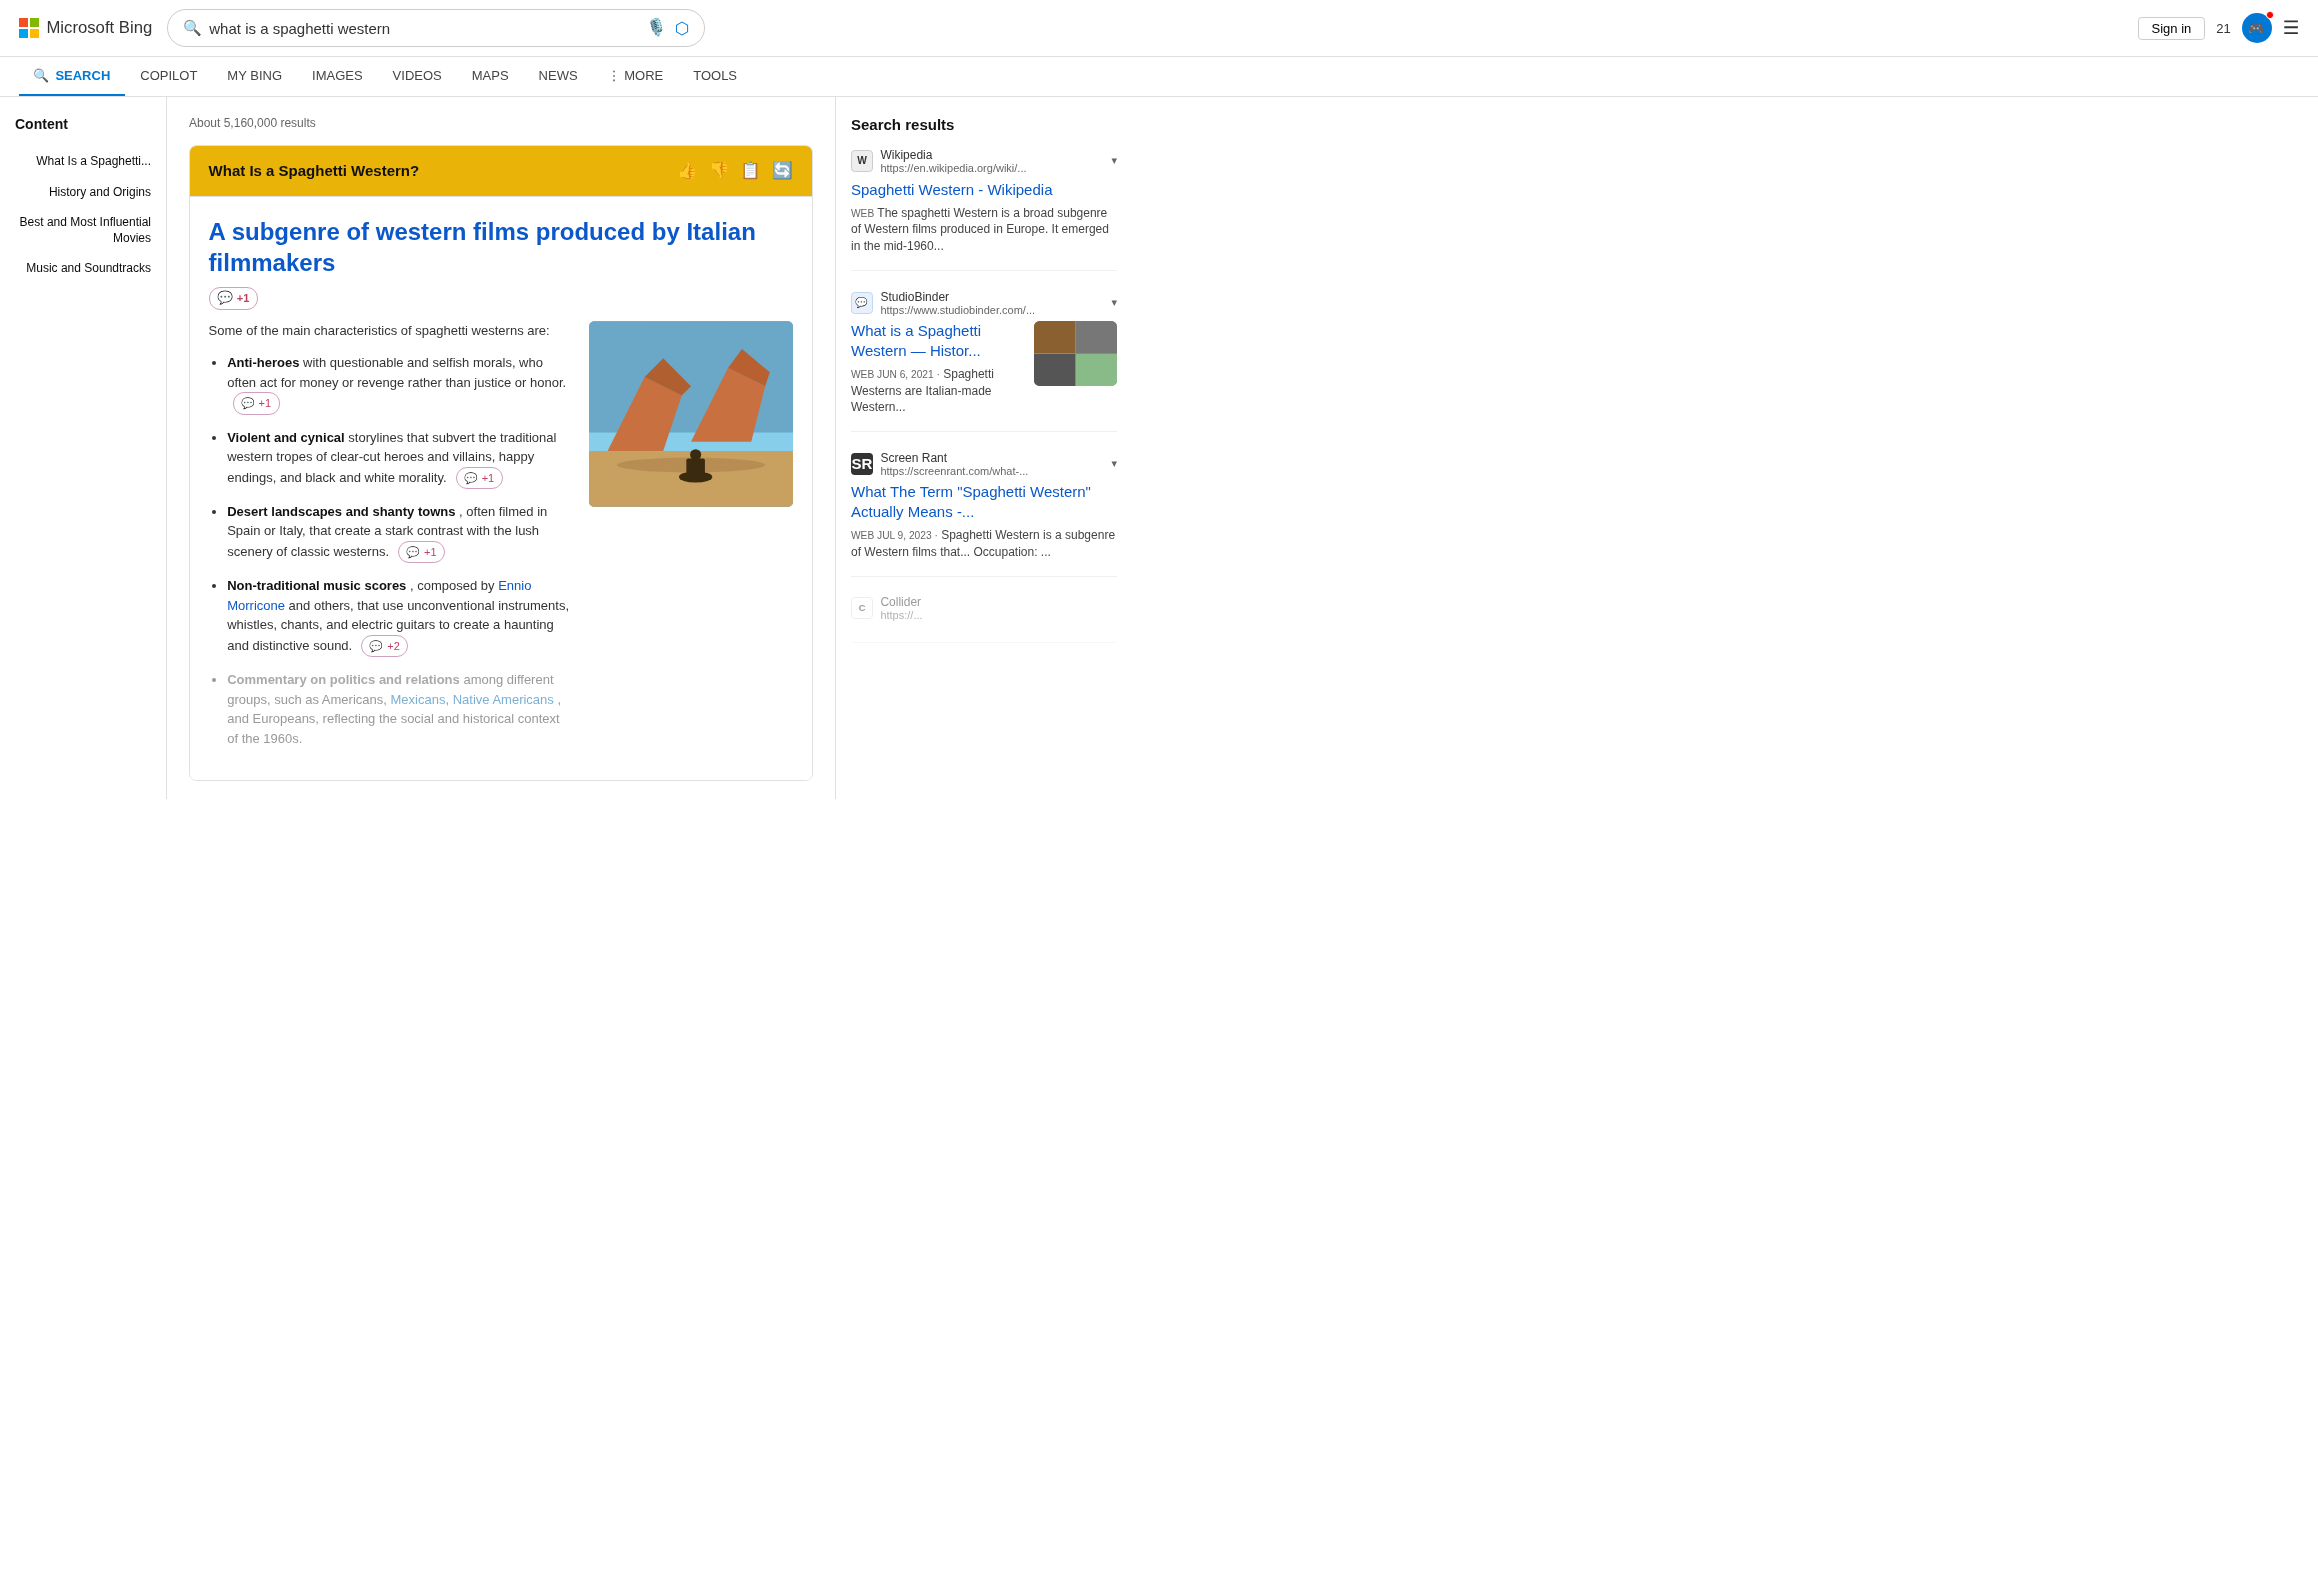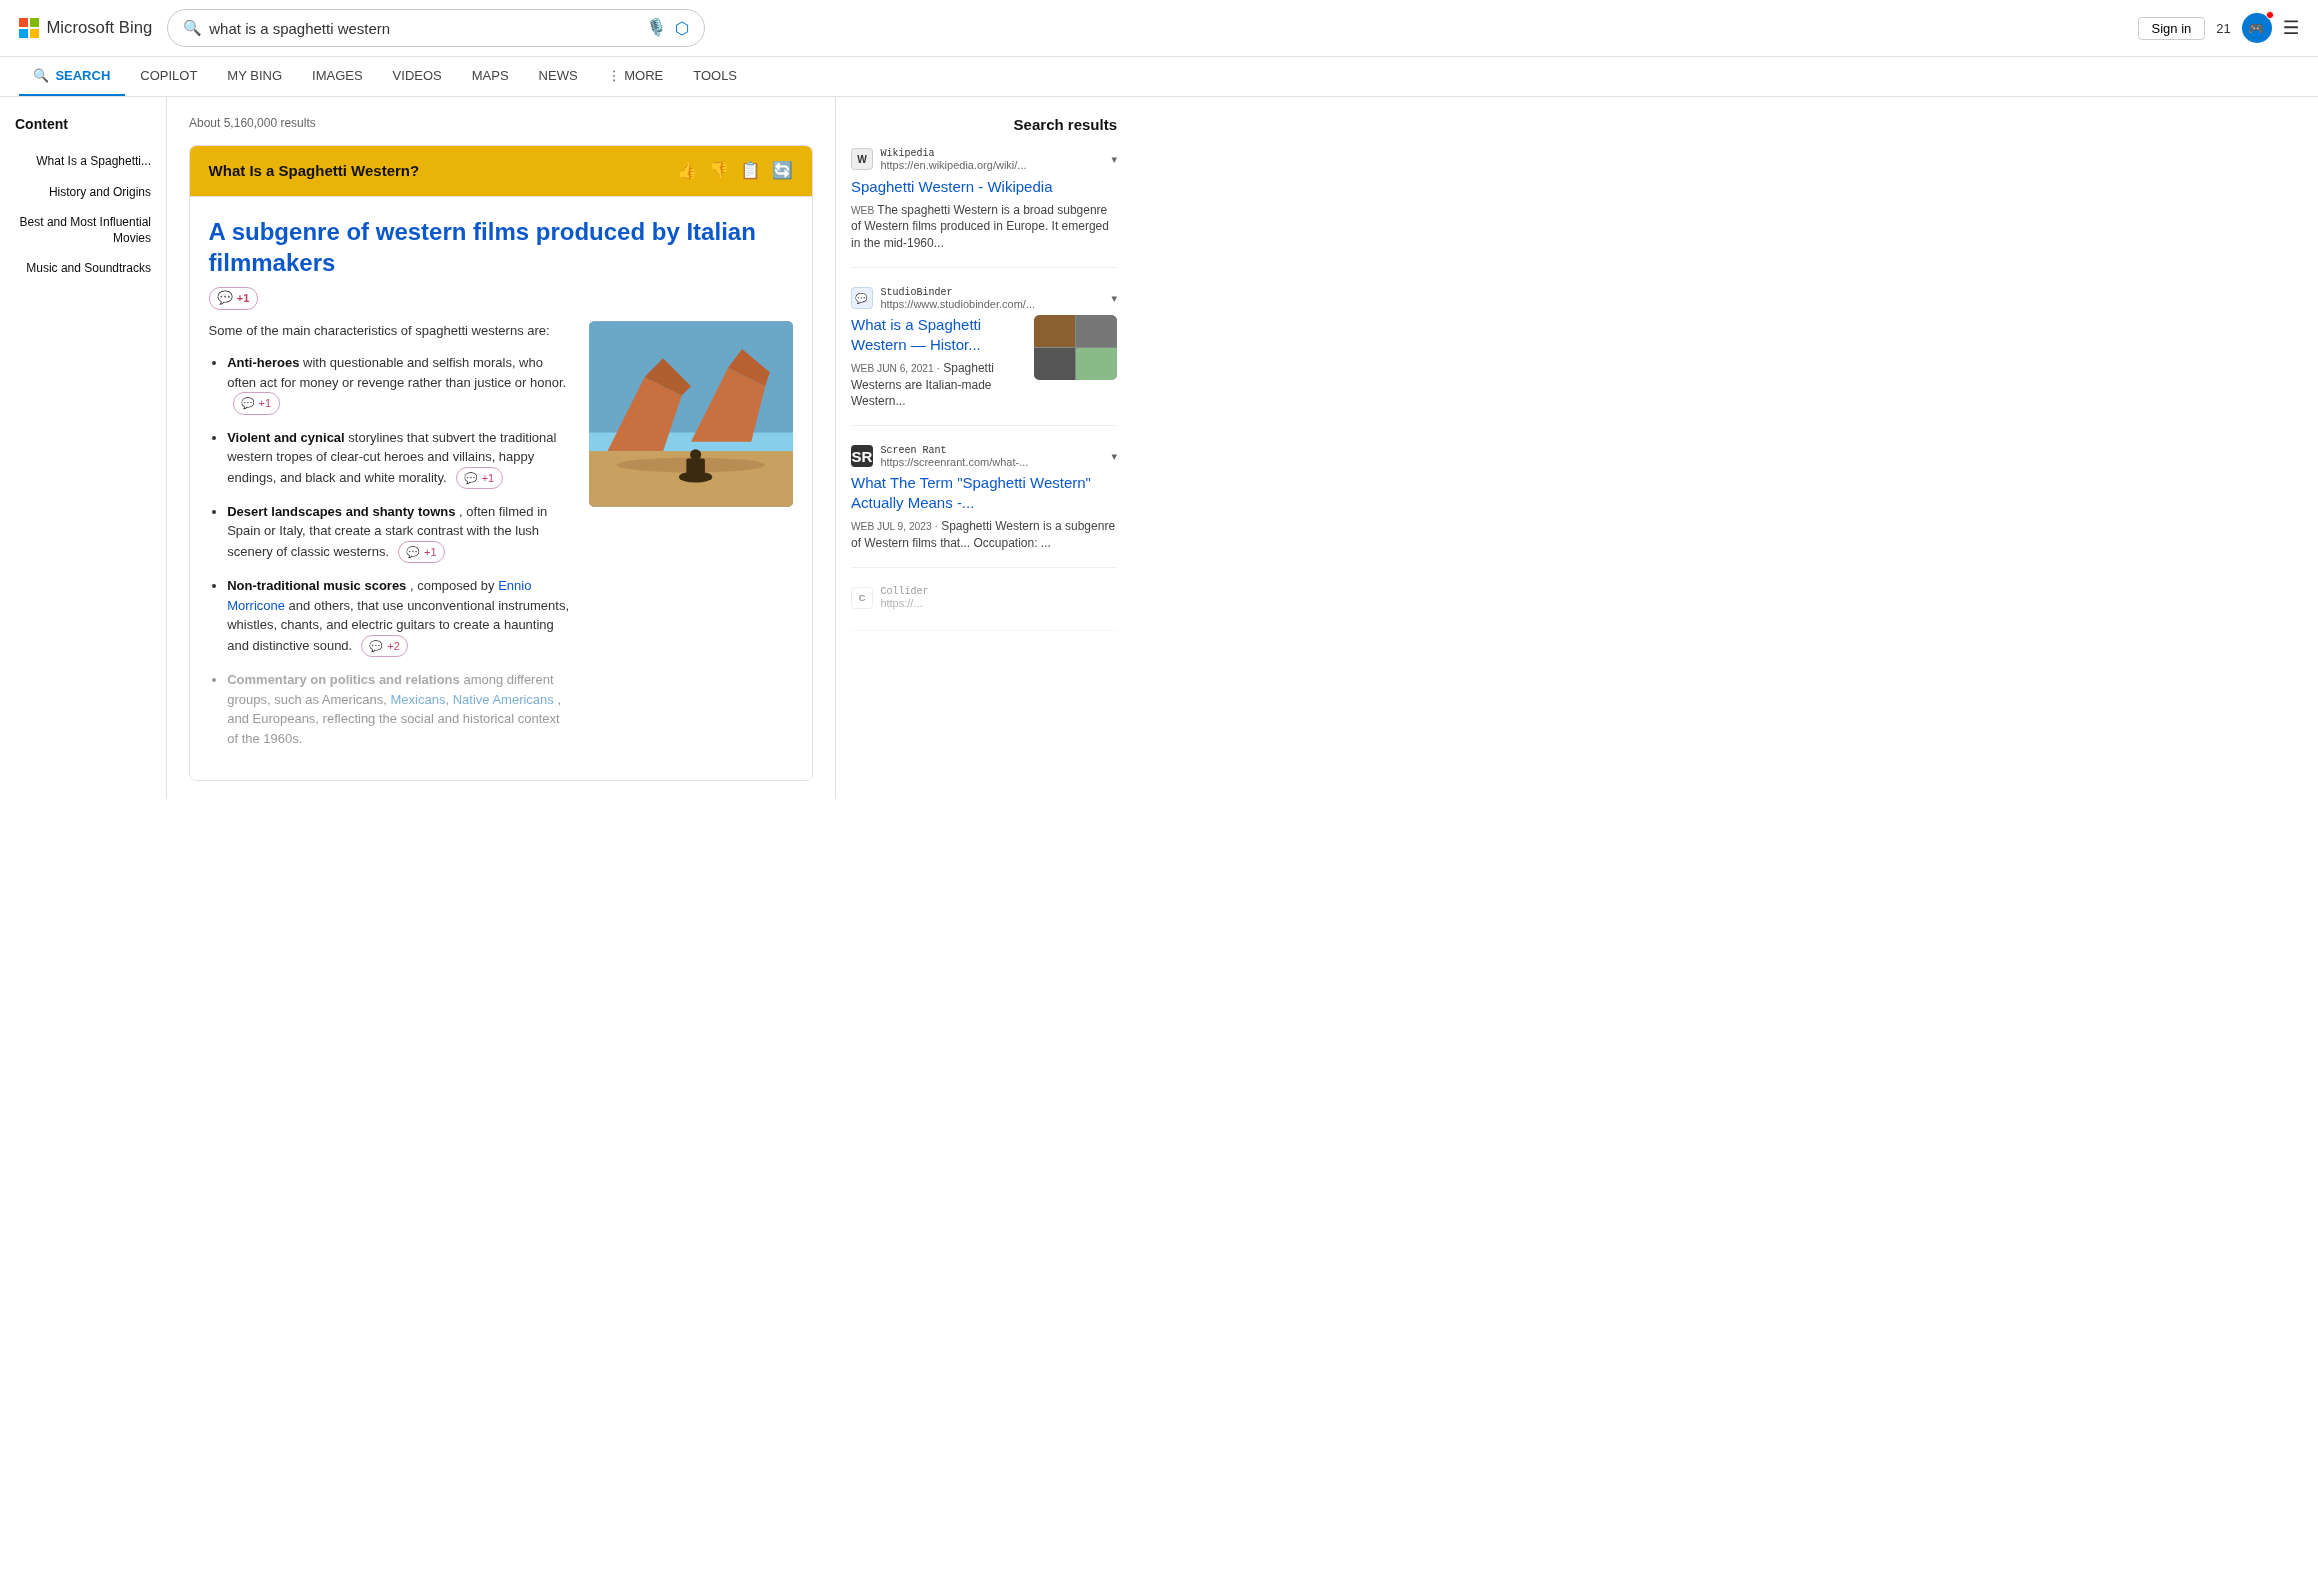--- a/index.html
+++ b/index.html
@@ -274,21 +274,20 @@
       min-width: 278px;
       padding: 18.6px 15px;
       flex-shrink: 0;
       border-left: 0.9px solid #e0e0e0;
     }
     .right-panel-title {
       font-weight: 700;
       font-size: 15px;
       margin-bottom: 15px;
       color: #111;
-      text-align: right;
     }
     .search-result-item {
       margin-bottom: 18.6px;
       padding-bottom: 15px;
       border-bottom: 0.9px solid #f0f0f0;
     }
     .result-source {
       display: flex;
       align-items: center;
       gap: 7.4px;
@@ -304,21 +303,21 @@
       font-size: 10.2px;
       font-weight: 700;
       flex-shrink: 0;
     }
     .source-favicon.wiki { background: #eee; color: #333; border: 0.9px solid #ccc; }
     .source-favicon.studio { background: #e8f0fe; color: #0078d4; border: 0.9px solid #c0d8f0; }
     .source-favicon.screenrant { background: #333; color: #fff; font-size: 15px; }
     .source-favicon.collider { background: #fff; border: 0.9px solid #ddd; font-size: 9.3px; color: #333; }
 
     .source-info { flex: 1; min-width: 0; }
-    .source-name { font-size: 10px; color: #333; font-weight: 500; font-family: Liberation Mono, monospace; }
+    .source-name { font-size: 12px; color: #333; font-weight: 500; }
     .source-url { font-size: 11px; color: #666; white-space: nowrap; overflow: hidden; text-overflow: ellipsis; }
 
     .dropdown-arrow {
       color: #666;
       font-size: 11px;
       cursor: pointer;
     }
 
     .result-title {
       font-size: 15px;

